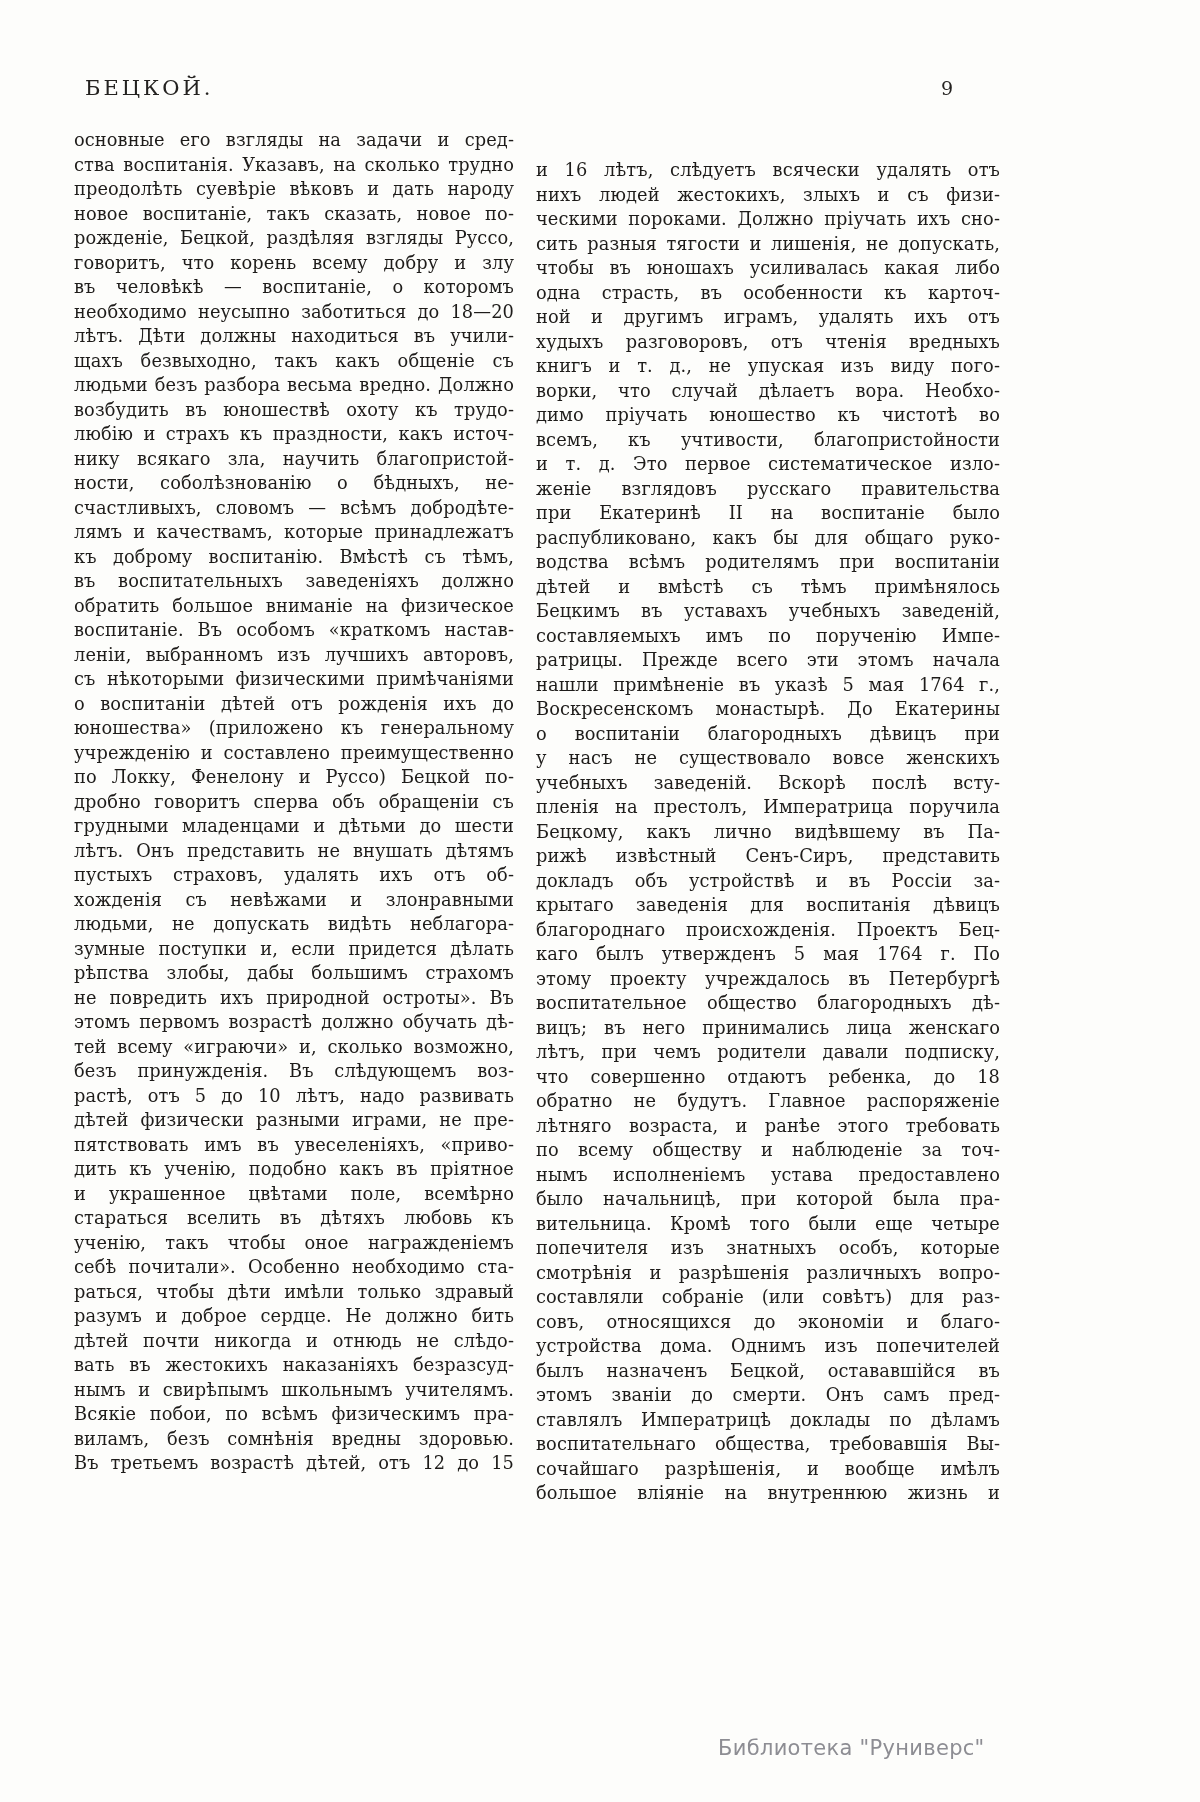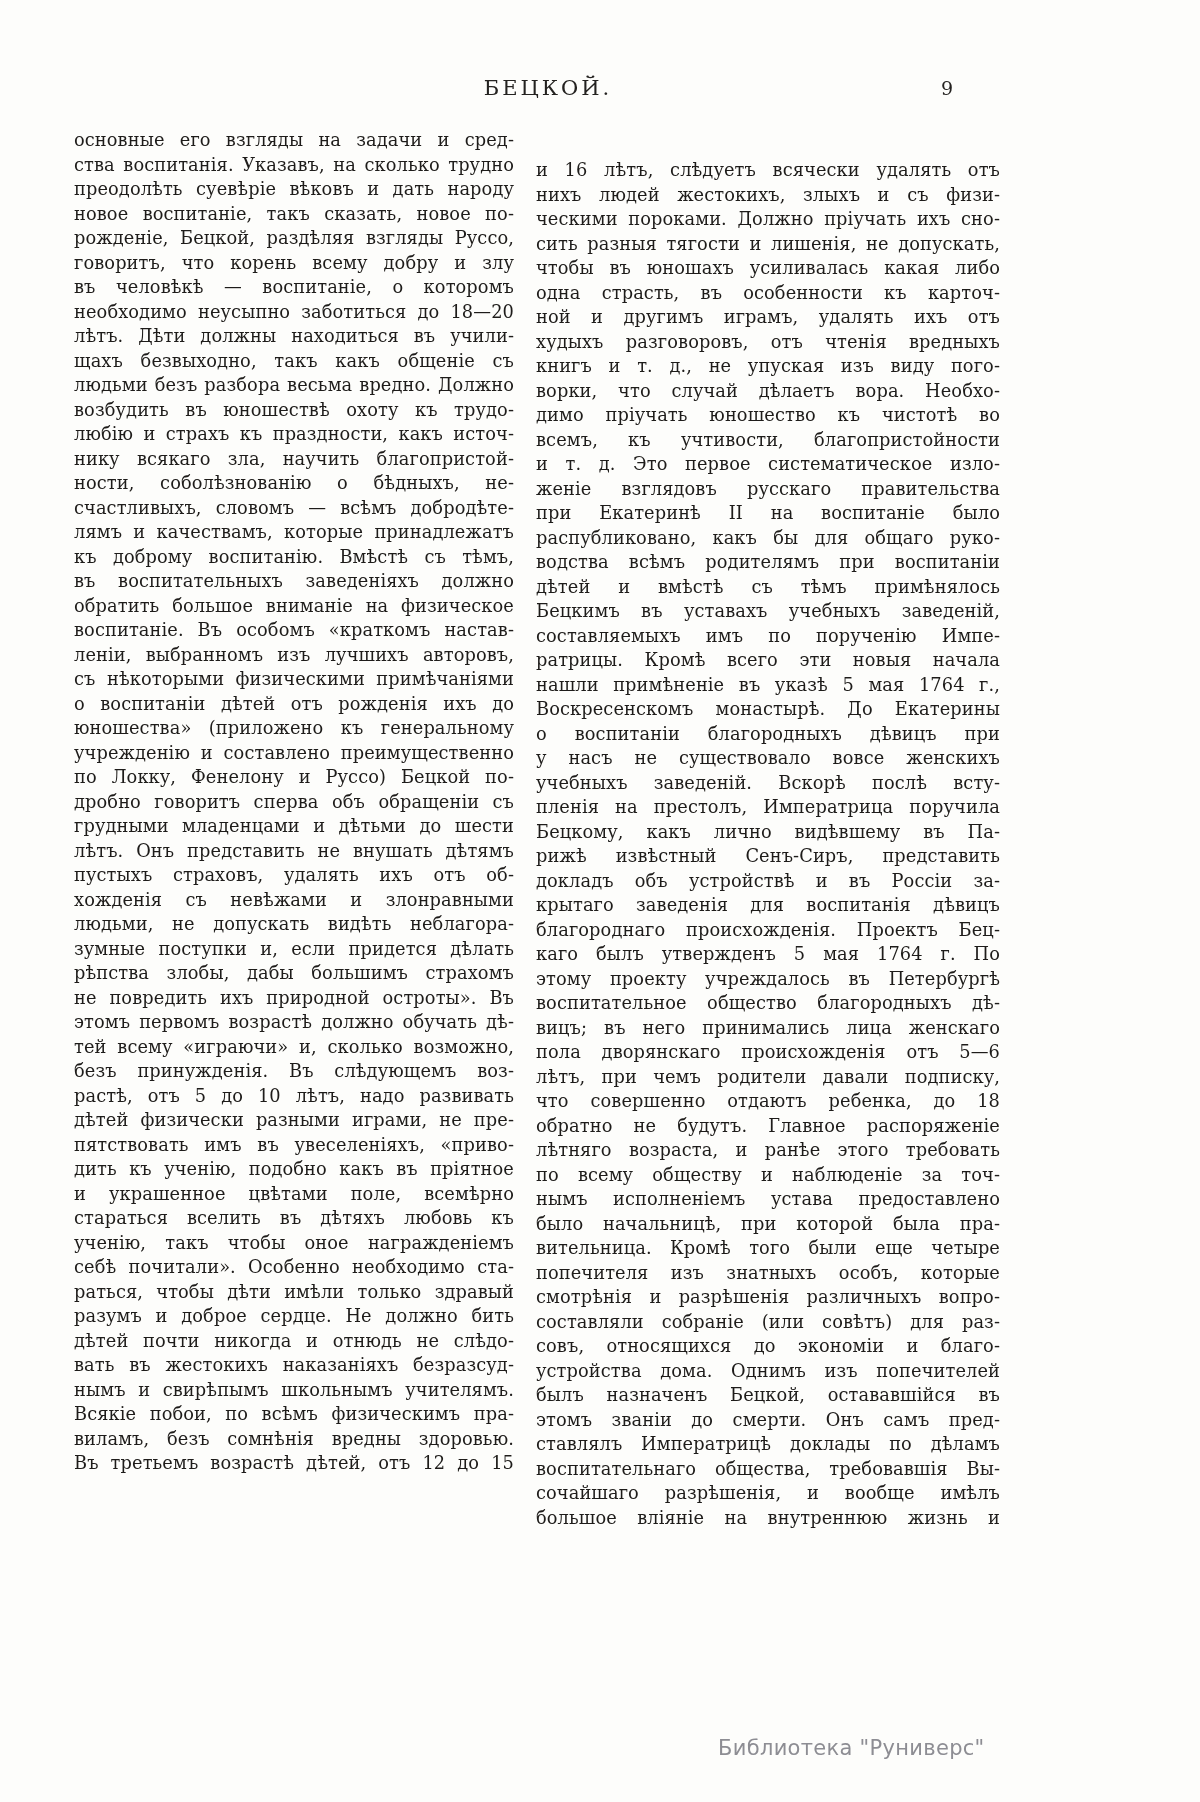--- a/index.html
+++ b/index.html
@@ -20,21 +20,21 @@
     position: absolute;
     top: 76px;
     left: 85px;
     width: 926px;
     height: 30px;
   }
   .header-title {
     position: absolute;
     left: 0;
     right: 0;
-    text-align: center;
+    text-align: left;
     font-size: 21px;
     letter-spacing: 3px;
     color: #242220;
   }
   .page-number {
     position: absolute;
     right: 58px;
     top: 1px;
     font-size: 19px;
     color: #242220;
@@ -153,37 +153,36 @@
         <div class="line">димо пріучать юношество къ чистотѣ во</div>
         <div class="line">всемъ, къ учтивости, благопристойности</div>
         <div class="line">и т. д. Это первое систематическое изло-</div>
         <div class="line">женіе взглядовъ русскаго правительства</div>
         <div class="line">при Екатеринѣ II на воспитаніе было</div>
         <div class="line">распубликовано, какъ бы для общаго руко-</div>
         <div class="line">водства всѣмъ родителямъ при воспитаніи</div>
         <div class="line">дѣтей и вмѣстѣ съ тѣмъ примѣнялось</div>
         <div class="line">Бецкимъ въ уставахъ учебныхъ заведеній,</div>
         <div class="line">составляемыхъ имъ по порученію Импе-</div>
-        <div class="line">ратрицы. Кромѣ всего эти новыя начала</div>
+        <div class="line">ратрицы. Прежде всего эти этомъ начала</div>
         <div class="line">нашли примѣненіе въ указѣ 5 мая 1764 г.,</div>
         <div class="line">Воскресенскомъ монастырѣ. До Екатерины</div>
         <div class="line">о воспитаніи благородныхъ дѣвицъ при</div>
         <div class="line">у насъ не существовало вовсе женскихъ</div>
         <div class="line">учебныхъ заведеній. Вскорѣ послѣ всту-</div>
         <div class="line">пленія на престолъ, Императрица поручила</div>
         <div class="line">Бецкому, какъ лично видѣвшему въ Па-</div>
         <div class="line">рижѣ извѣстный Сенъ-Сиръ, представить</div>
         <div class="line">докладъ объ устройствѣ и въ Россіи за-</div>
         <div class="line">крытаго заведенія для воспитанія дѣвицъ</div>
         <div class="line">благороднаго происхожденія. Проектъ Бец-</div>
         <div class="line">каго былъ утвержденъ 5 мая 1764 г. По</div>
         <div class="line">этому проекту учреждалось въ Петербургѣ</div>
         <div class="line">воспитательное общество благородныхъ дѣ-</div>
         <div class="line">вицъ; въ него принимались лица женскаго</div>
-        <div class="line">пола дворянскаго происхожденія отъ 5—6</div>
         <div class="line">лѣтъ, при чемъ родители давали подписку,</div>
         <div class="line">что совершенно отдаютъ ребенка, до 18</div>
         <div class="line">обратно не будутъ. Главное распоряженіе</div>
         <div class="line">лѣтняго возраста, и ранѣе этого требовать</div>
         <div class="line">по всему обществу и наблюденіе за точ-</div>
         <div class="line">нымъ исполненіемъ устава предоставлено</div>
         <div class="line">было начальницѣ, при которой была пра-</div>
         <div class="line">вительница. Кромѣ того были еще четыре</div>
         <div class="line">попечителя изъ знатныхъ особъ, которые</div>
         <div class="line">смотрѣнія и разрѣшенія различныхъ вопро-</div>

